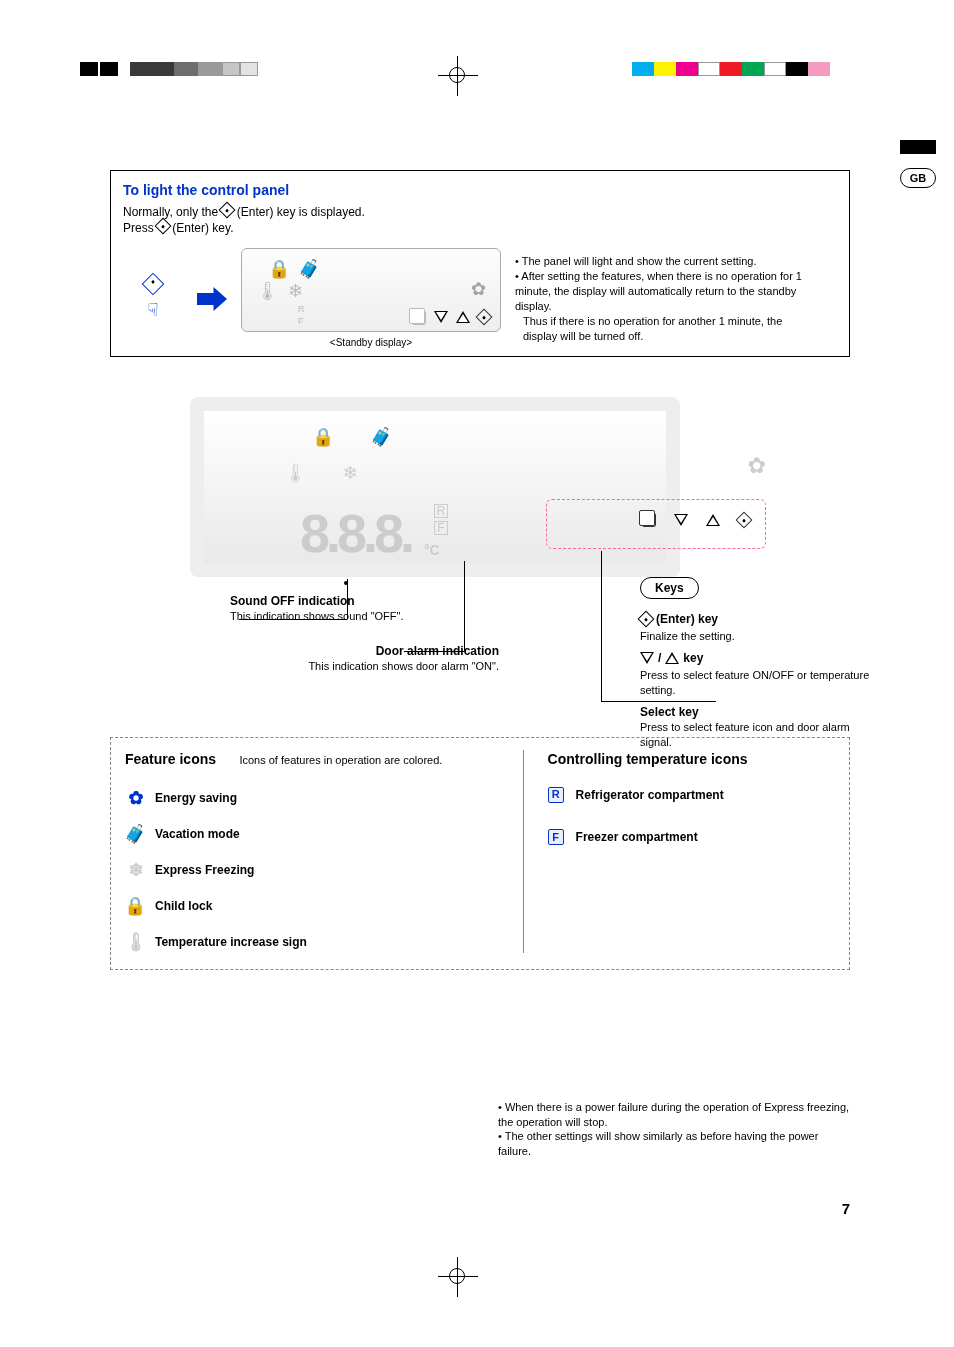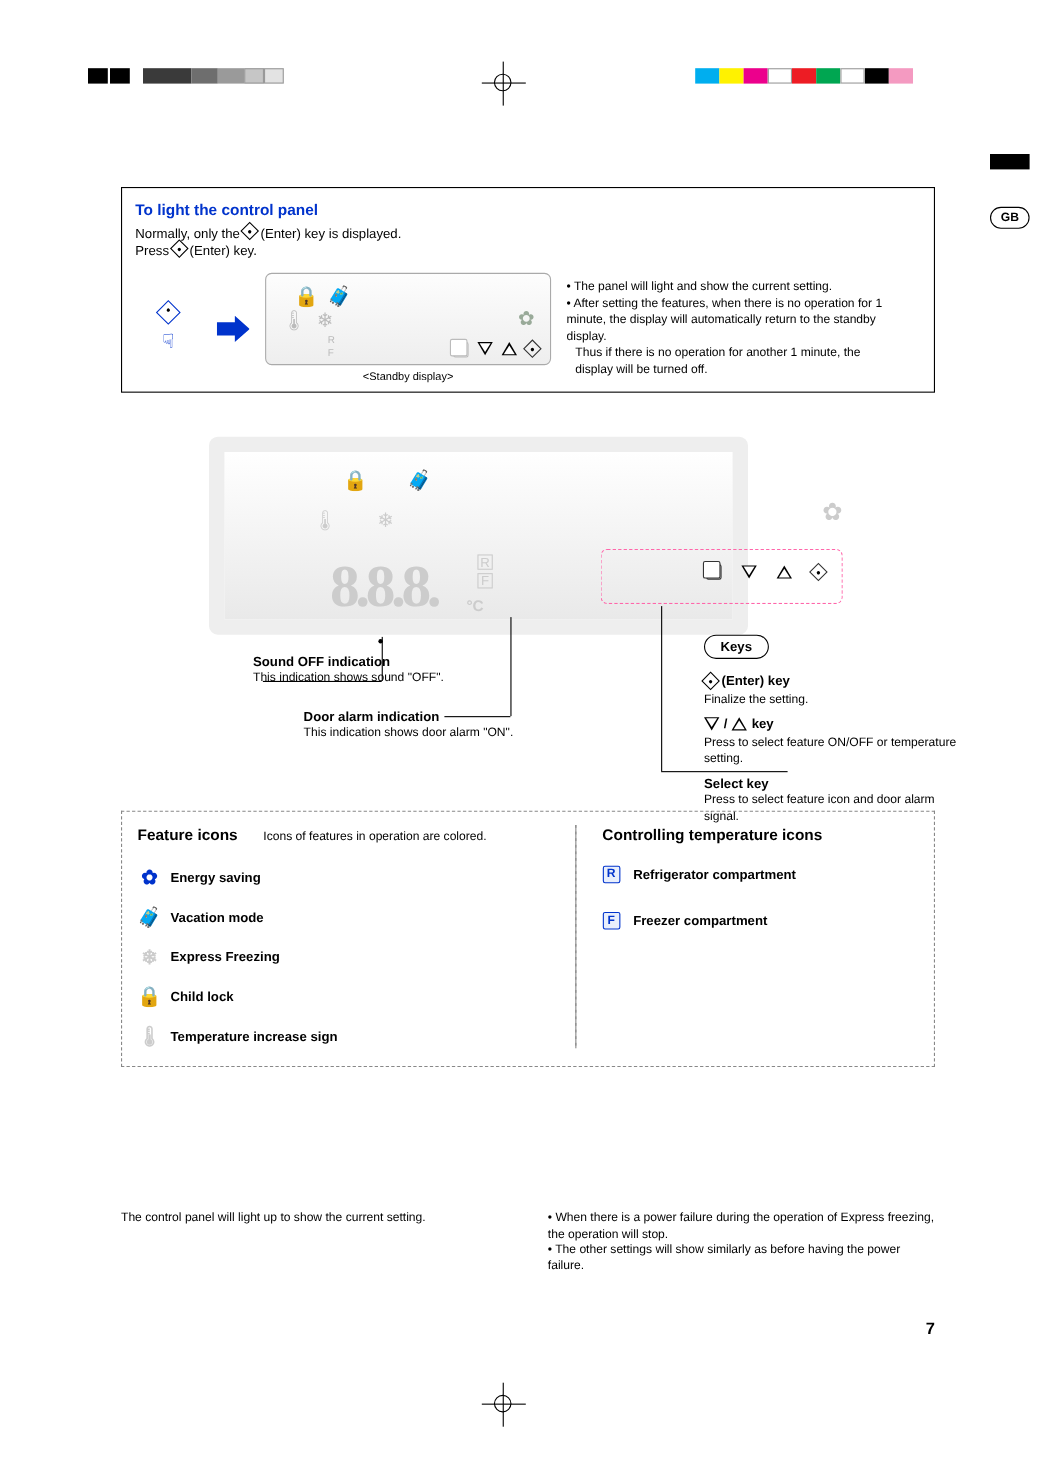--- a/index.html
+++ b/index.html
@@ -6,21 +6,21 @@
   body { font-family: Arial, Helvetica, sans-serif; background: #fff; width: 954px; height: 1347px; position: relative; color: #000; }
   
   
   .topstrip { position: absolute; top: 62px; left: 0; width: 954px; height: 26px; }
   .topstrip .bar { position: absolute; height: 14px; }
   .crosshair { position: absolute; left: 438px; top: 56px; width: 40px; height: 40px; }
   .crosshair::before { content: ""; position: absolute; left: 19px; top: 0; width: 1px; height: 40px; background: #000; }
   .crosshair::after  { content: ""; position: absolute; top: 19px; left: 0; height: 1px; width: 40px; background: #000; }
   .crosshair .c { position: absolute; left: 11px; top: 11px; width: 16px; height: 16px; border: 1px solid #000; border-radius: 50%; }
 
-  .gb-tab { position: absolute; top: 188px; right: 18px; width: 36px; height: 20px; border: 1px solid #000; border-radius: 10px; text-align: center; font-size: 11px; font-weight: bold; line-height: 18px; }
+  .gb-tab { position: absolute; top: 168px; right: 18px; width: 36px; height: 20px; border: 1px solid #000; border-radius: 10px; text-align: center; font-size: 11px; font-weight: bold; line-height: 18px; }
   .blackchip { position: absolute; top: 140px; right: 18px; width: 36px; height: 14px; background: #000; }
 
   .page { position: absolute; left: 110px; top: 170px; width: 740px; font-size: 12px; line-height: 1.35; }
 
   .intro { margin-bottom: 10px; }
 
   .panelbox { border: 1px solid #000; padding: 10px 16px 6px 12px; position: relative; }
   .panelbox h3 { color: #0033cc; font-size: 14px; font-weight: bold; margin-bottom: 4px; }
   .panelbox .press { font-size: 12px; }
 
@@ -31,40 +31,40 @@
   .standbylabel { text-align: center; font-size: 10px; margin-top: 4px; width: 260px; }
   .notes { width: 290px; font-size: 11px; }
 
   
   .mini { position: absolute; font-size: 11px; color: #bbb; }
   .minirow { position: absolute; bottom: 6px; right: 10px; display: flex; gap: 8px; color: #bbb; }
   .minirow .dk { color: #333; }
   
   
   .bigdisplay { margin-top: 40px; border: 14px solid #eee; border-radius: 8px; background: linear-gradient(#fff, #e9e9e9); width: 490px; height: 180px; margin-left: 80px; position: relative; }
-  .bigdisplay .seg { position: absolute; left: 96px; top: 86px; font-family: Liberation Serif, serif; font-weight: bold; font-size: 54px; letter-spacing: -4px; color: #ccc; }
+  .bigdisplay .seg { position: absolute; left: 96px; top: 86px; font-family: Liberation Sans, sans-serif; font-weight: bold; font-size: 54px; letter-spacing: -4px; color: #ccc; }
   .bigdisplay .unit { position: absolute; left: 220px; top: 130px; font-size: 14px; font-weight: bold; color: #ccc; }
   .bigdisplay .rf { position: absolute; left: 230px; top: 92px; font-size: 12px; color: #ccc; }
   .bigdisplay .rf .box { display:inline-block; border:1px solid #ccc; width:14px; height:14px; text-align:center; line-height:12px; margin-bottom:2px; }
   .bigdisplay .topicons { position: absolute; top: 14px; left: 108px; display: flex; gap: 36px; color: #ccc; font-size: 22px; }
   .bigdisplay .leficons { position: absolute; top: 50px; left: 80px; display: flex; gap: 36px; color: #ccc; font-size: 22px; }
   .bigdisplay .rightline { position: absolute; top: 40px; right: -100px; color: #ccc; font-size: 22px; }
   .bigdisplay .keyrow { position: absolute; right: -84px; top: 102px; display:flex; gap: 18px; align-items:center; color:#ccc; font-size:18px; }
   .bigdisplay .keyrow .dark { color:#333; }
   .keysdash { position:absolute; right:-100px; top:88px; width:220px; height:50px; border:1px dashed #f6a; border-radius:6px; }
   .lead { position:absolute; background:#000; height:1px; }
   .leadv { position:absolute; background:#000; width:1px; }
 
   .dotcallout { position:absolute; left:140px; top:170px; width:4px; height:4px; background:#000; border-radius:50%; }
 
   
   .labels { position: relative; margin-left: 90px; margin-top: 10px; width: 620px; height: 130px; }
   .labels .sound { position:absolute; left:30px; top:6px; width:200px; font-size:11px; }
   .labels .sound b { display:block; font-size:12px; }
-  .labels .door  { position:absolute; left:76px; top:56px; width:200px; font-size:11px; }
+  .labels .door  { position:absolute; left:99px; top:56px; width:200px; font-size:11px;text-align:right; }
   .labels .door b { display:block; font-size:12px; }
   .labels .keysbox { position:absolute; right:-60px; top:-10px; width:240px; font-size:11px; }
   .labels .keysbox .pill { border:1.5px solid #000; border-radius:12px; display:inline-block; padding:2px 14px; font-size:12px; font-weight:bold; margin-bottom:6px; }
   .labels .keysbox b { font-size:12px; display:block; margin-top:6px; }
 
   
   .dashwrap { border:1px dashed #888; margin-top:20px; width: 740px; padding: 12px 14px 16px 14px; position: relative; }
   .dashwrap.cols { display:flex; gap:24px; }
   .col { flex: 1; position:relative; }
   .coldiv { width:1px; background:#888; background-image: linear-gradient(#888 50%, transparent 0); background-size: 1px 6px; }
@@ -281,21 +281,20 @@
         <div class="feat" style="width:auto;">
           <span class="tempicon">F</span>
           <span>Freezer compartment</span>
         </div>
       </div>
     </div>
   </div>
 
   <div class="botnotes">
     <div class="half">
-      <div>The control panel will light up to show the current setting.</div>
     </div>
     <div class="half">
       <div>• When there is a power failure during the operation of Express freezing, the operation will stop.</div>
       <div>• The other settings will show similarly as before having the power failure.</div>
     </div>
   </div>
 
   <div class="pagenum">7</div>
 </div>
 

